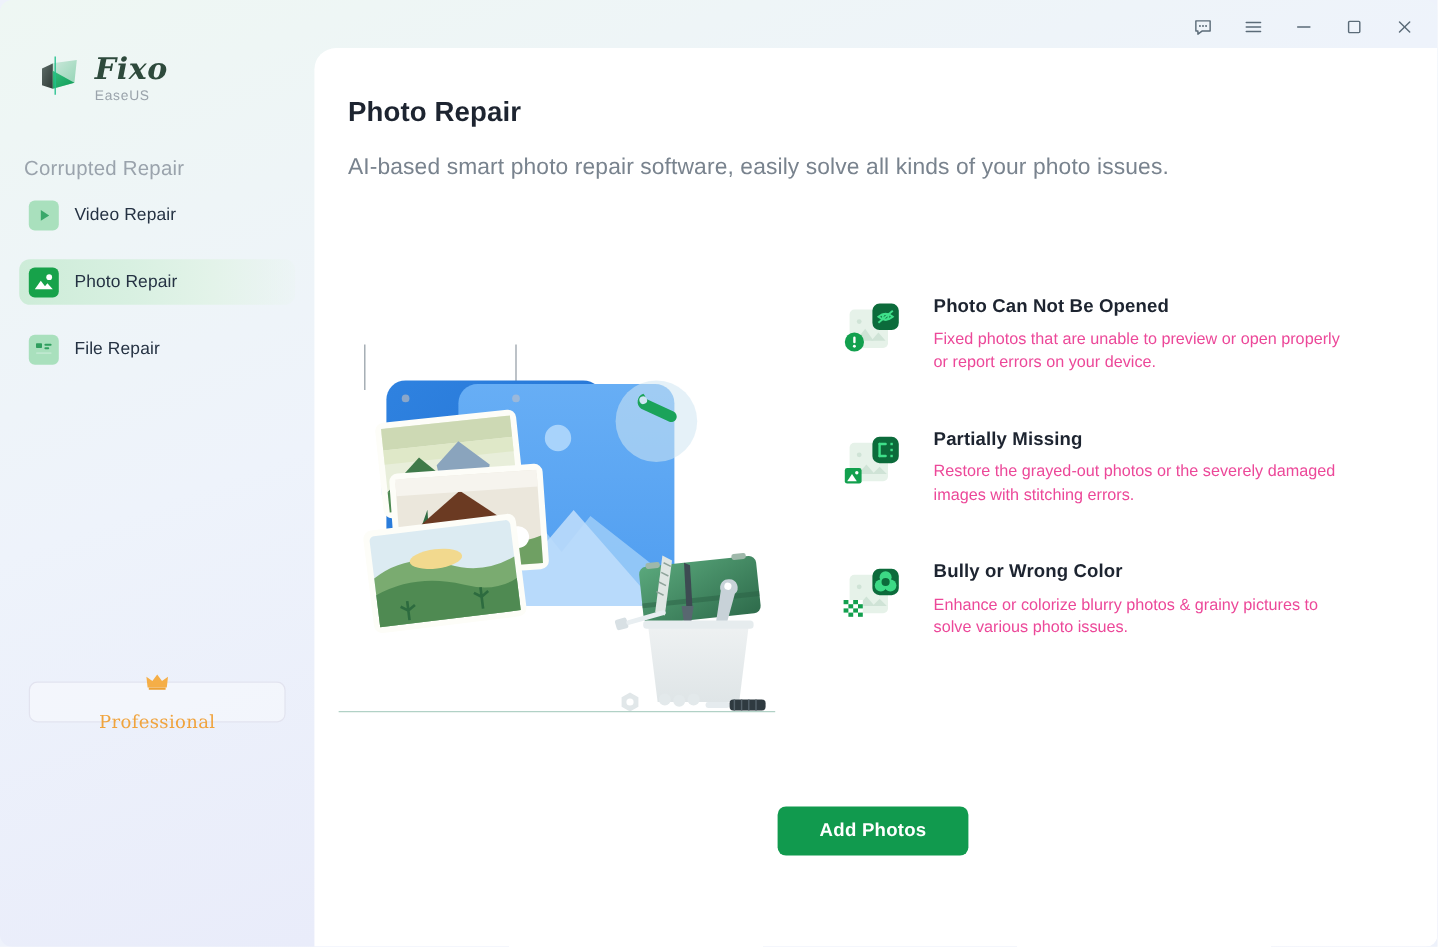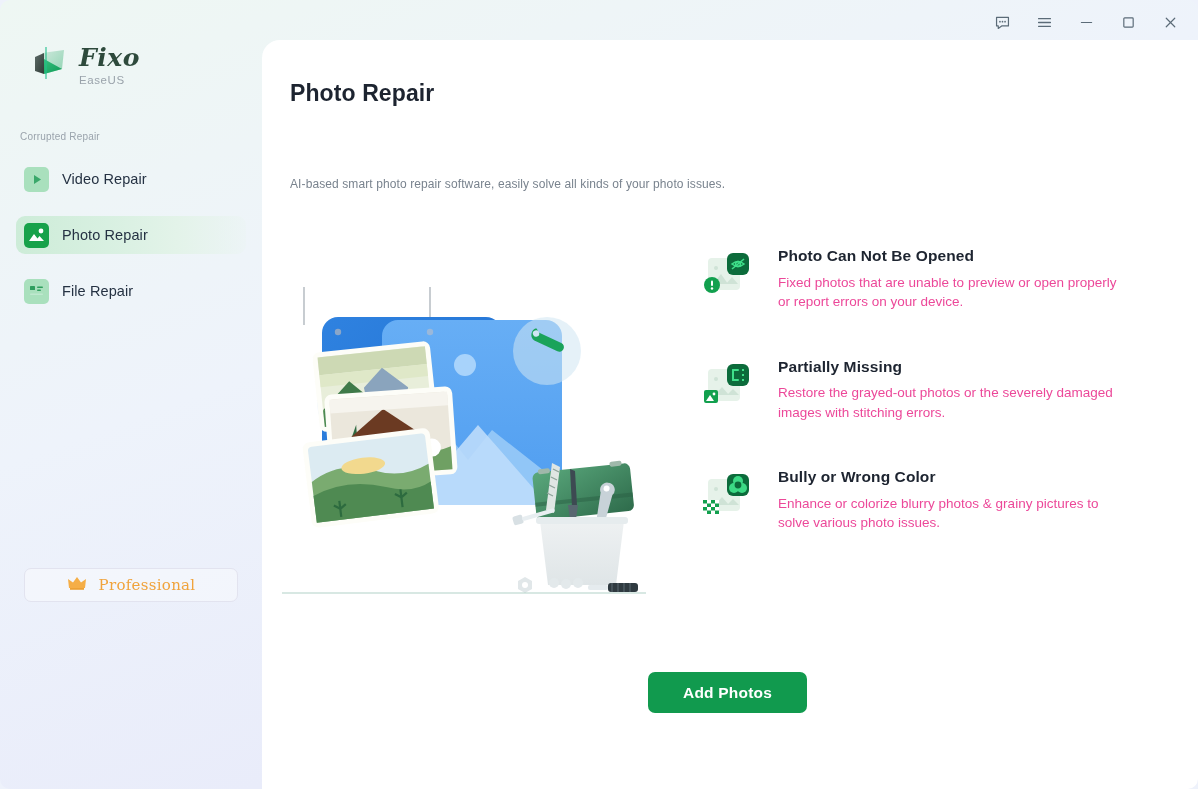--- a/index.html
+++ b/index.html
@@ -41,21 +41,21 @@
   .brand-name{
     font-family:"DejaVu Serif", serif;
     font-style:italic;font-weight:bold;font-size:25px;letter-spacing:.5px;
     color:#2e4a3c;line-height:1;
   }
   .brand-sub{
     font-size:11.5px;color:#9aa3ab;margin-top:4px;letter-spacing:.6px;
   }
   .section-label{
     position:absolute;left:20px;top:131px;
-    font-size:10px;color:#9aa3ac;letter-spacing:.2px;
+    font-size:17px;color:#9aa3ac;letter-spacing:.2px;
   }
   .navlist{position:absolute;left:16px;top:160px;width:230px;}
   .navitem{
     display:flex;align-items:center;gap:13px;
     height:38px;margin-bottom:18px;padding-left:8px;
     border-radius:9px;box-sizing:border-box;cursor:default;
   }
   .navitem.active{
     background:linear-gradient(90deg,#cdecd8 0%,#d8f0e1 40%,#e3f3e9 70%,rgba(232,244,238,.25) 100%);
   }
@@ -63,40 +63,40 @@
   .navicon.soft{background:#a9e0bd;}
   .navicon.solid{background:#17a24a;}
   .navlabel{
     font-size:14.5px;font-weight:normal;color:#253243;letter-spacing:.1px;
   }
   .pro-btn{
     position:absolute;left:24px;bottom:28px;width:214px;height:34px;
     border:1px solid #e2e3ef;border-radius:7px;
     background:rgba(255,255,255,.38);
     display:flex;align-items:center;justify-content:center;gap:12px;
-    cursor:default;box-sizing:border-box;
+    cursor:default;box-sizing:border-box;flex-direction:column;
   }
   .pro-label{
     font-family:"DejaVu Serif", serif;
     font-size:15px;color:#f0a33c;letter-spacing:.3px;
   }
 
   
   .content{
     position:absolute;left:262px;top:40px;width:936px;height:749px;
     background:#ffffff;border-radius:18px 0 0 0;
     z-index:10;overflow:hidden;
   }
   .page-title{
     position:absolute;left:28px;top:40px;
     font-size:23px;font-weight:bold;color:#1d2430;letter-spacing:.1px;
   }
   .page-sub{
     position:absolute;left:28px;top:89px;
-    font-size:12px;color:#79838e;letter-spacing:.1px;margin-top:48px;
+    font-size:19px;color:#79838e;letter-spacing:.1px;
   }
 
   
   .illus{position:absolute;left:20px;top:245px;width:400px;height:320px;}
 
   
   .features{position:absolute;left:440px;top:208px;width:420px;}
   .feature{display:flex;gap:28px;margin-bottom:47px;}
   .feat-icon{width:48px;height:48px;flex:0 0 auto;position:relative;margin-top:4px;}
   .feat-title{

